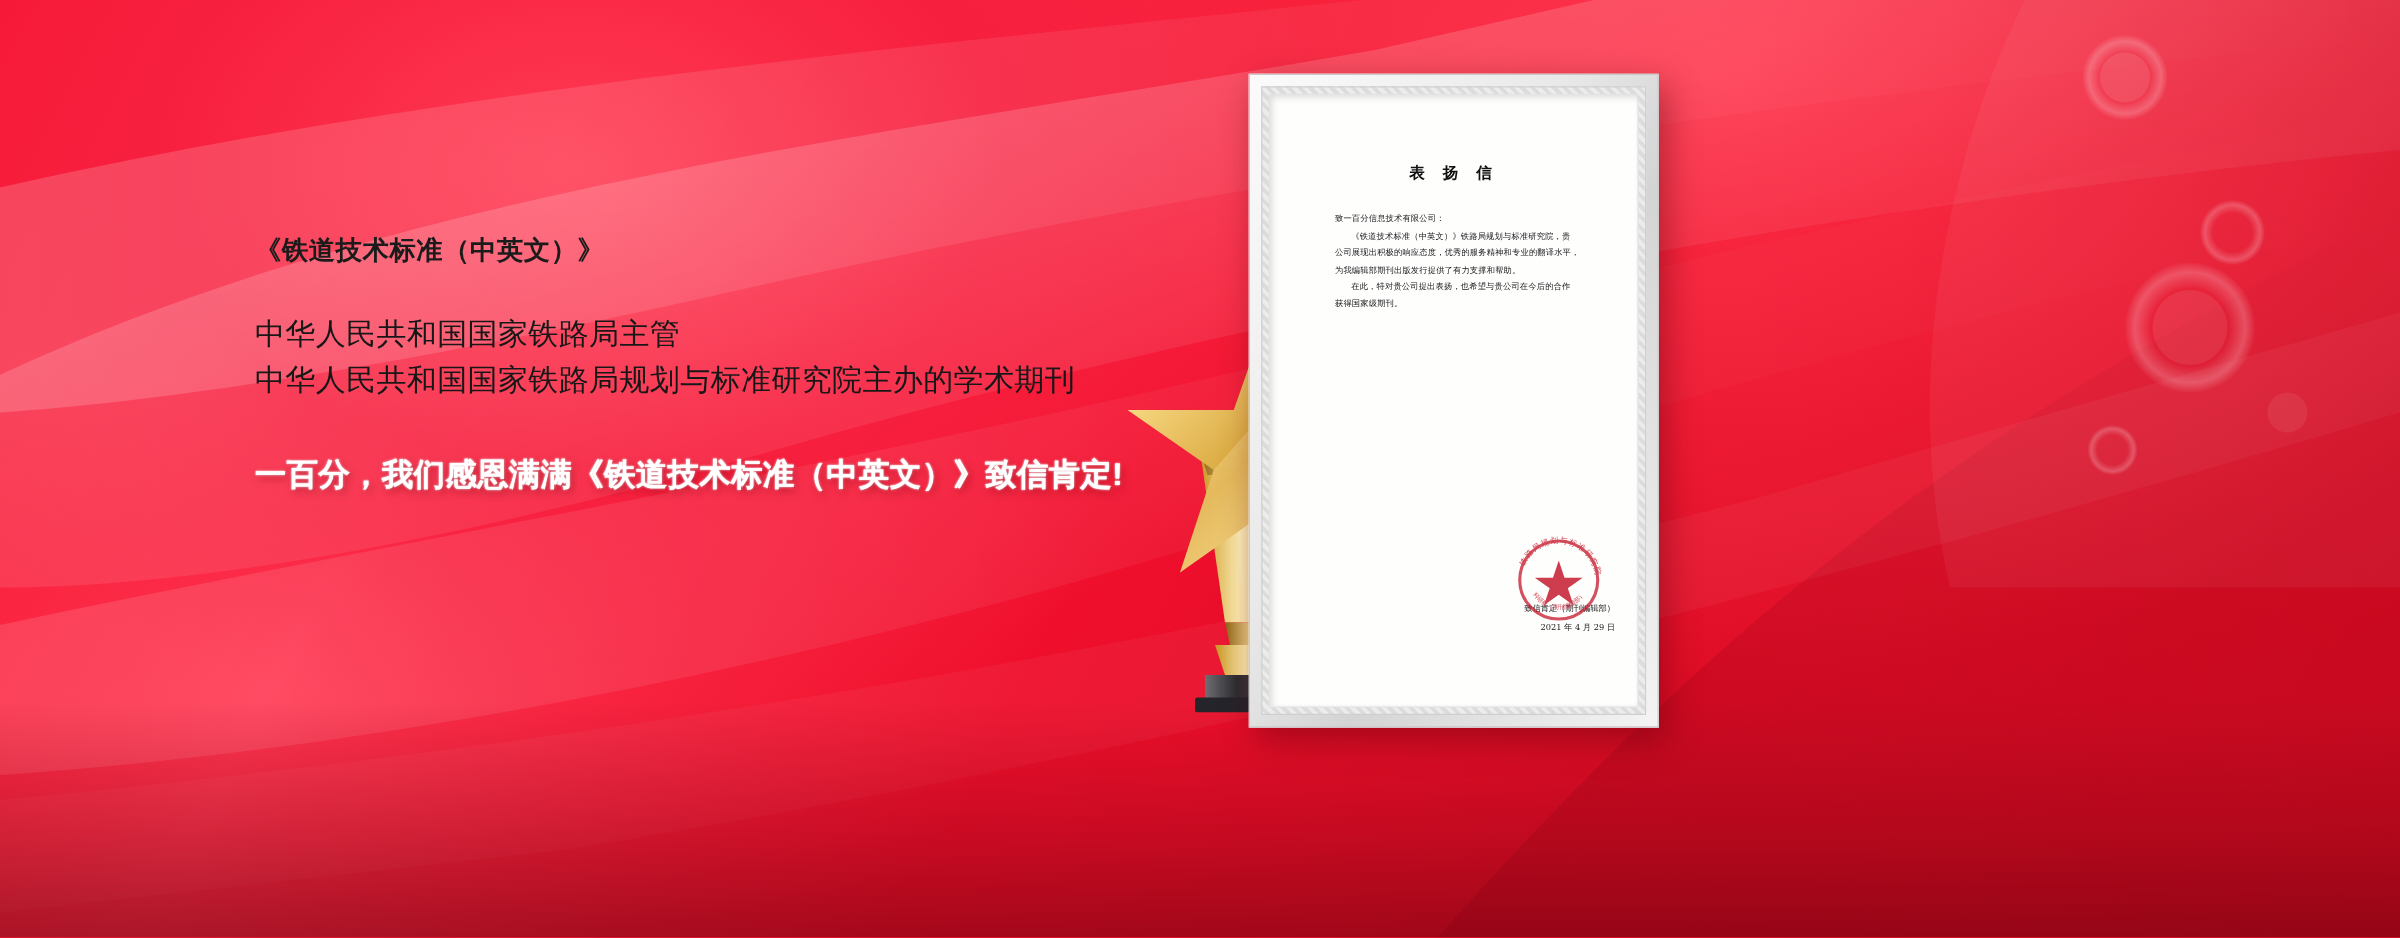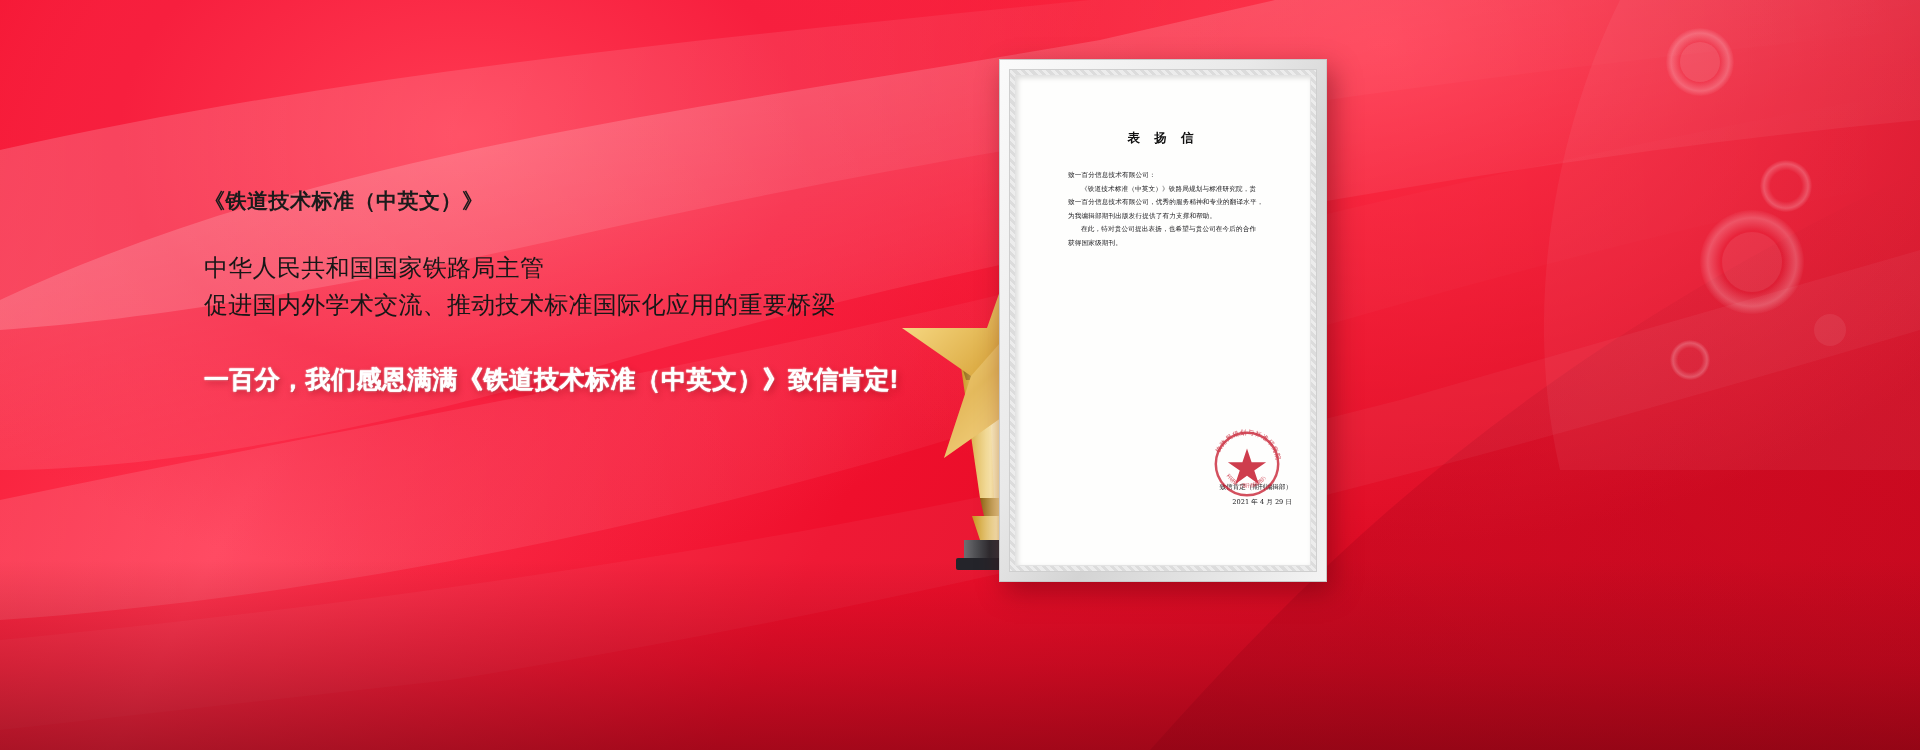--- a/index.html
+++ b/index.html
@@ -161,21 +161,21 @@
     <circle cx="1136" cy="360" r="22" fill="#ffffff" opacity=".07"></circle>
   </svg>
 
   <div class="floor-glow"></div>
 
   <div id="text-block">
 
     <div class="journal-title">《铁道技术标准（中英文）》</div>
 
     <div class="desc-line">中华人民共和国国家铁路局主管</div>
-    <div class="desc-line">促进国内外学术交流、推动技术标准国际化应用的重要桥梁</div>
+    <div class="desc-line">中华人民共和国国家铁路局规划与标准研究院主办的学术期刊</div>
 
     <div class="headline">一百分，我们感恩满满《铁道技术标准（中英文）》致信肯定!</div>
 
   </div>
 
   <svg id="trophy" viewBox="0 0 230 330">
     <defs>
       <linearGradient id="goldA" x1="0" y1="0" x2="1" y2="1">
         <stop offset="0%" stop-color="#fff3c4"></stop>
         <stop offset="22%" stop-color="#f3d27a"></stop>
@@ -223,21 +223,21 @@
   <div id="certificate">
     <div class="frame-bevel">
       <div class="frame-inner-band">
         <div class="paper">
 
           <div class="cert-title">表 扬 信</div>
 
           <div class="cert-line">致一百分信息技术有限公司：</div>
 
           <div class="cert-line indent">《铁道技术标准（中英文）》铁路局规划与标准研究院，贵</div>
-          <div class="cert-line">致一百分信息技术有限公司，优秀的服务精神和专业的翻译水平，</div>
+          <div class="cert-line">公司展现出积极的响应态度，优秀的服务精神和专业的翻译水平，</div>
           <div class="cert-line">为我编辑部期刊出版发行提供了有力支撑和帮助。</div>
           <div class="cert-line indent">在此，特对贵公司提出表扬，也希望与贵公司在今后的合作</div>
           <div class="cert-line">获得国家级期刊。</div>
 
           <div class="cert-sign-wrap">
             <div class="cert-sign">致信肯定（期刊编辑部）</div>
             <div class="cert-sign">2021 年 4 月 29 日</div>
           </div>
 
           <svg class="seal" viewBox="0 0 100 100">

